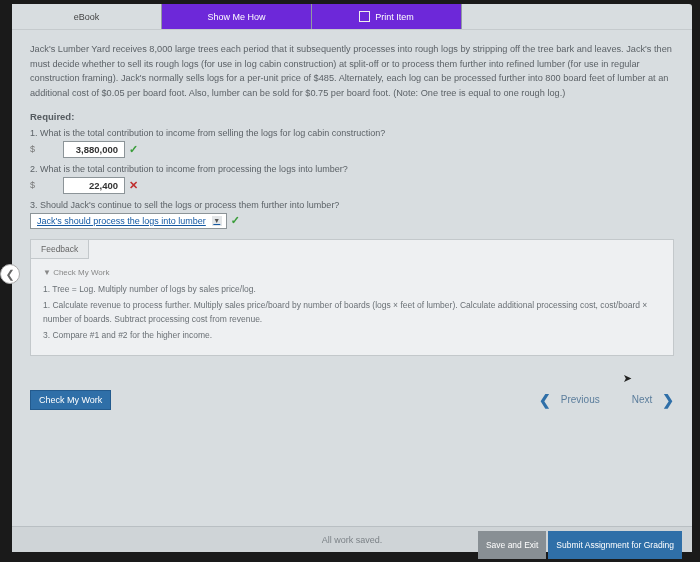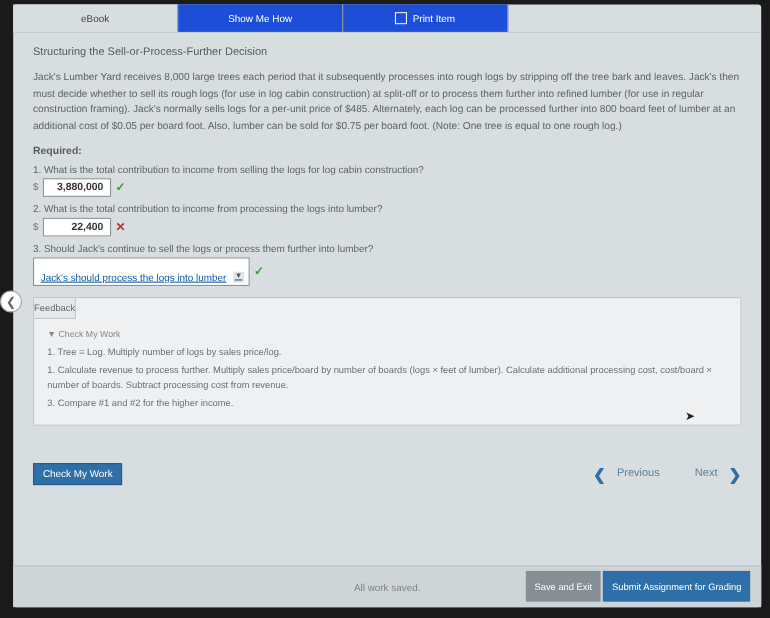--- a/index.html
+++ b/index.html
@@ -23,21 +23,21 @@
     display: flex;
     height: 26px;
     border-bottom: 1px solid #c5cacd;
   }
   .tab {
     flex: 0 0 150px;
     display: flex;
     align-items: center;
     justify-content: center;
     gap: 5px;
-    background: #1d4ed8;
+    background: #6d28d9;
     color: #fff;
     font-size: 9px;
     border-right: 1px solid #919aa0;
     cursor: pointer;
   }
   .tab.active {
     background: #d8dde0;
     color: #444;
   }
   .tab-icon-box {
@@ -78,27 +78,28 @@
   .dollar { font-size: 9px; color:#777; }
   .ans-box {
     border: 1px solid #8c9498;
     background: #fff;
     padding: 2px 6px;
     font-size: 9.5px;
     font-weight: bold;
     color: #333;
     min-width: 62px;
     text-align: right;
+    margin-left: 24px;
   }
   .check { color: #3a9d3a; font-weight: bold; font-size: 11px; }
   .cross { color: #c03030; font-weight: bold; font-size: 11px; }
   .select-box {
     border: 1px solid #8c9498;
     background: #fff;
-    padding: 12px 4px 2px 6px;
+    padding: 2px 4px 2px 6px;
     font-size: 9px;
     color: #1459a3;
     text-decoration: underline;
     display: inline-flex;
     align-items: flex-end;
     gap: 6px;
   }
   .dd-arrow {
     width: 10px; height: 10px;
     background: #e3e6e8;
@@ -106,21 +107,21 @@
     font-size:7px;color:#555;text-decoration:none;
   }
   .feedback-box {
     border: 1px solid #c3c8cb;
     background: #eef0f2;
     margin-top: 10px;
     padding: 0;
   }
   .fb-tab {
     display:inline-block;
-    padding: 4px 0;
+    padding: 4px 10px;
     font-size: 8.5px;
     color:#666;
     border-bottom:1px solid #c3c8cb;
     border-right:1px solid #c3c8cb;
     background:#e6e9eb;
   }
   .fb-body {
     padding: 8px 12px 10px 12px;
     font-size: 8.5px;
     color:#6a7075;
@@ -143,21 +144,21 @@
     cursor:pointer;
   }
   .nav {
     display:flex; gap:10px; align-items:center;
     font-size:10px; color:#5b7d9c;
   }
   .nav span.arrow { color:#2f6fa8; font-weight:bold; font-size:14px; }
   .footer {
     position:absolute;
     bottom:0; left:0; right:0;
-    height:38px;
+    height:26px;
     background:#cfd4d7;
     border-top:1px solid #b9bfc3;
     display:flex;
     justify-content:center;
     align-items:center;
   }
   .footer-status { font-size:9px; color:#7c8287; }
   .footer-right {
     position:absolute; right:10px; top:4px;
     display:flex; gap:2px;
@@ -197,21 +198,20 @@
     <div class="tab">
         <span>Show Me How</span>
       </div>
     <div class="tab">
         <span class="tab-icon-box"></span>
         <span>Print Item</span>
       </div>
   </div>
 
   <div class="content">
-    <div class="title">Structuring the Sell-or-Process-Further Decision</div>
     <div class="problem">Jack's Lumber Yard receives 8,000 large trees each period that it subsequently processes into rough logs by stripping off the tree bark and leaves. Jack's then must decide whether to sell its rough logs (for use in log cabin construction) at split-off or to process them further into refined lumber (for use in regular construction framing). Jack's normally sells logs for a per-unit price of $485. Alternately, each log can be processed further into 800 board feet of lumber at an additional cost of $0.05 per board foot. Also, lumber can be sold for $0.75 per board foot. (Note: One tree is equal to one rough log.)</div>
     <div class="req">Required:</div>
 
     <div class="qline">1. What is the total contribution to income from selling the logs for log cabin construction?</div>
     <div class="ans-row">
       <span class="dollar">$</span>
       <span class="ans-box">3,880,000</span>
       <span class="check">✓</span>
     </div>
 

